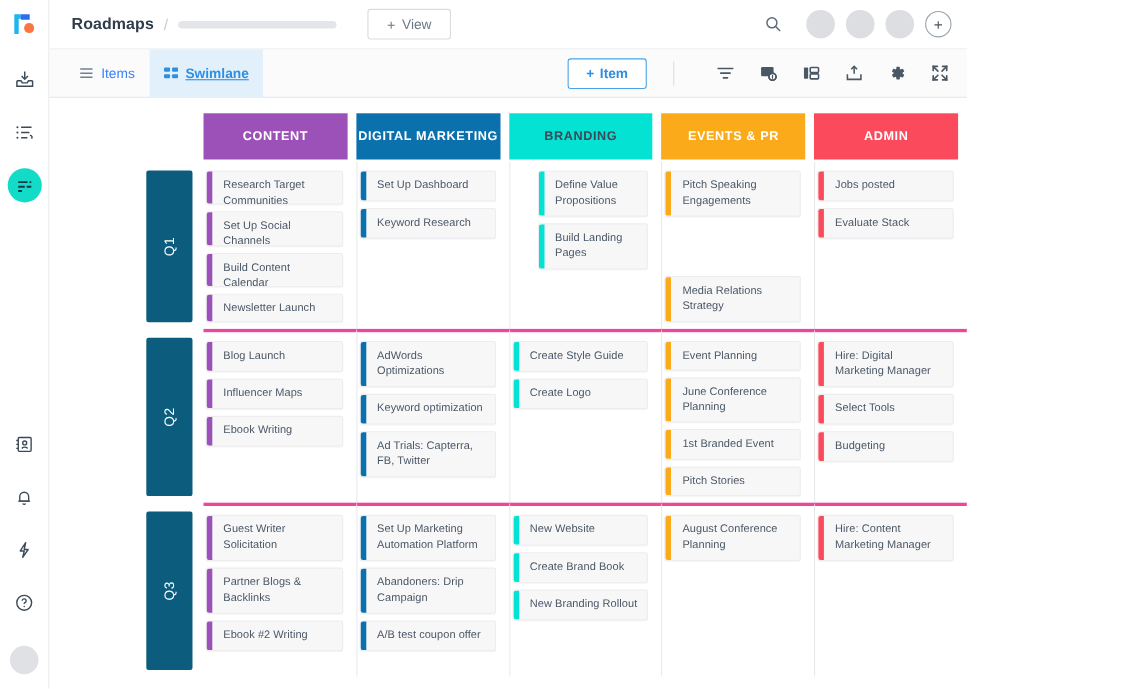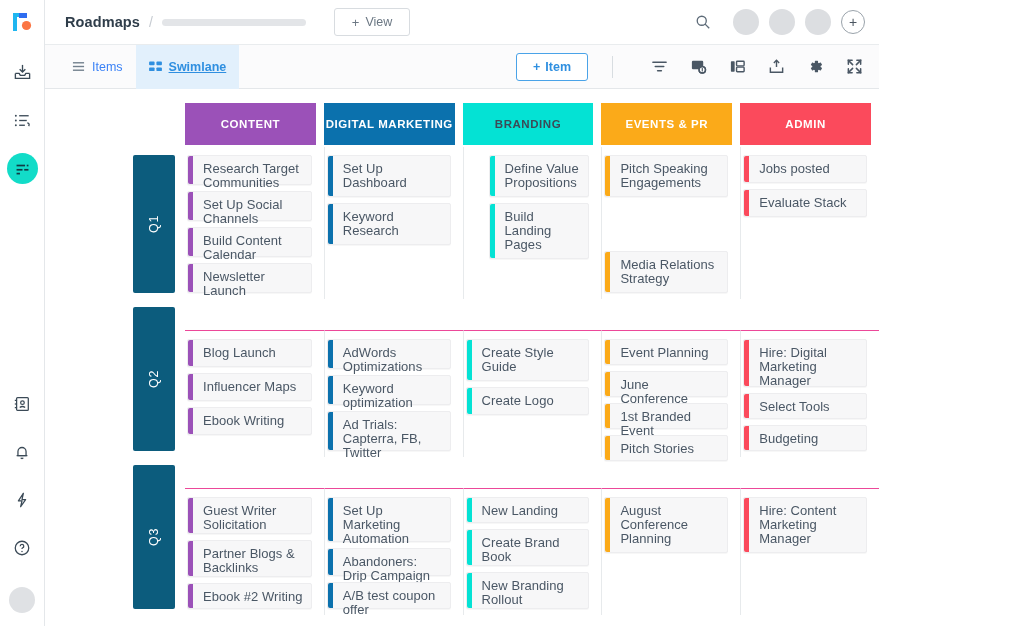--- a/index.html
+++ b/index.html
@@ -114,30 +114,30 @@
   .lane-label span {
     transform: rotate(-90deg); color: #ffffff; font-size: 12.5px;
     letter-spacing: .6px; white-space: nowrap;
   }
 
   .cell {
     padding: 8px 12px 6px 2px; border-left: 1px solid #e7eaec;
     display: flex; flex-direction: column; gap: 6px; min-width: 0;
   }
   .cell.first { border-left: none; }
-  .lane-row-sep { border-top: 1px solid #ec4899; margin-top: 31px; }
+  .lane-row-sep { border-top: 3px solid #ec4899; }
 
   .card {
     display: flex; align-items: stretch; background: #f7f7f8;
     border: 1px solid #ededef; border-radius: 2px; min-height: 26px;
     box-shadow: 0 1px 0 rgba(0,0,0,.03); cursor: pointer;
   }
   .card-bar { width: 5px; flex: 0 0 5px; border-radius: 2px 0 0 2px; }
   .card-title {
-    font-size: 13px; color: #4a5765; line-height: 14px;
+    font-size: 10px; color: #4a5765; line-height: 14px;
     padding: 6px 8px 6px 10px; letter-spacing: .05px;
   }
 </style>
 </head>
 <body>
 
 <div id="app">
 
   <div class="rail">
 
@@ -525,21 +525,21 @@
               <div class="card-title">Abandoners: Drip Campaign</div>
             </div>
             <div class="card">
               <div class="card-bar" style="background: rgb(11, 113, 173);"></div>
               <div class="card-title">A/B test coupon offer</div>
             </div>
           </div>
           <div class="cell lane-row-sep" style="grid-area: 4 / 5;">
             <div class="card">
               <div class="card-bar" style="background: rgb(4, 226, 212);"></div>
-              <div class="card-title">New Landing</div>
+              <div class="card-title">New Website</div>
             </div>
             <div class="card">
               <div class="card-bar" style="background: rgb(4, 226, 212);"></div>
               <div class="card-title">Create Brand Book</div>
             </div>
             <div class="card">
               <div class="card-bar" style="background: rgb(4, 226, 212);"></div>
               <div class="card-title">New Branding Rollout</div>
             </div>
           </div>

